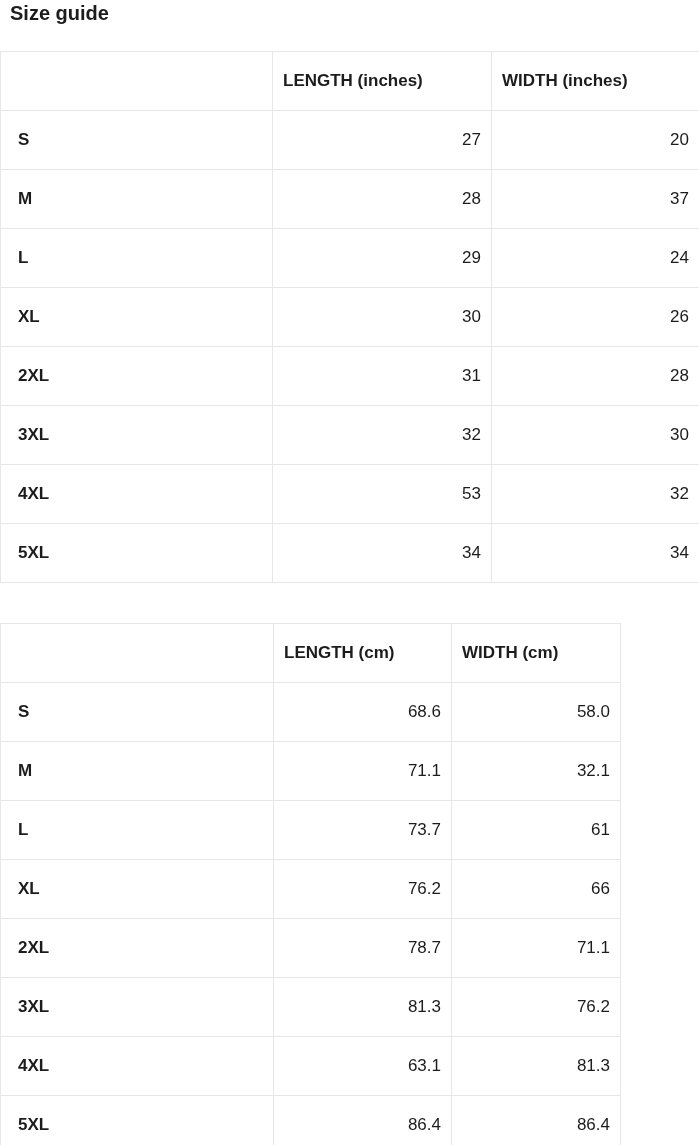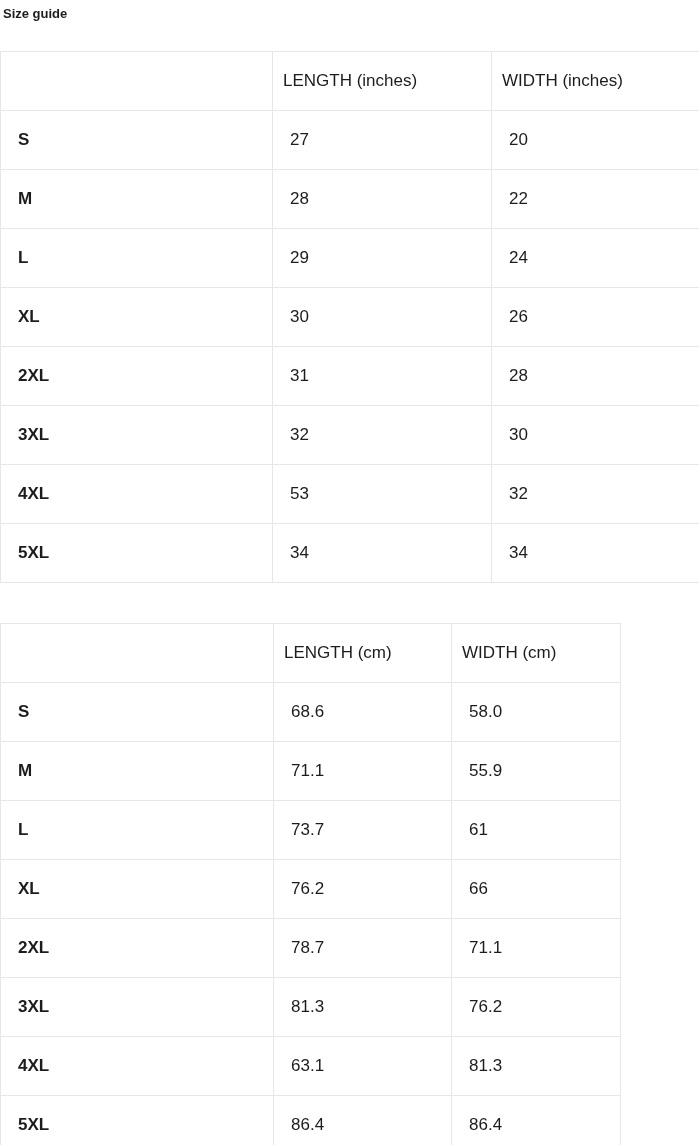--- a/index.html
+++ b/index.html
@@ -8,24 +8,24 @@
     background: #ffffff;
     font-family: "Liberation Sans", "DejaVu Sans", sans-serif;
     color: var(--text, #1c1c1c);
   }
   body {
     width: 699px;
     min-height: 1145px;
     overflow: hidden;
   }
   .page-title {
-    font-size: 13px;
+    font-size: 20px;
     font-weight: bold;
     line-height: 23px;
-    margin: 2px 0 0 3px;
+    margin: 2px 0 0 10px;
     color: var(--text, #1c1c1c);
   }
   table.size-table {
     border-collapse: collapse;
     table-layout: fixed;
     background: var(--background, #ffffff);
   }
   table.t-inches {
     width: 699px;
     margin-top: 26px;
@@ -40,28 +40,29 @@
     height: 58px;
     padding: 0 10px 0 17px;
     font-size: 17px;
     text-align: left;
     vertical-align: middle;
     box-sizing: content-box;
     white-space: nowrap;
     overflow: hidden;
   }
   .size-table thead th {
-    font-weight: normal;
+    font-weight: bold;
     padding-left: 10px;
   }
   .size-table tbody th {
     font-weight: bold;
   }
   .size-table tbody td {
     font-weight: normal;
+    text-align: right;
   }
   
   .t-inches col.col-size   { width: 272px; }
   .t-inches col.col-length { width: 219px; }
   .t-inches col.col-width  { width: 208px; }
   
   .t-cm col.col-size   { width: 273px; }
   .t-cm col.col-length { width: 178px; }
   .t-cm col.col-width  { width: 169px; }
 </style>
@@ -85,21 +86,21 @@
   </thead>
   <tbody>
       <tr>
         <th>S</th>
         <td>27</td>
         <td>20</td>
       </tr>
       <tr>
         <th>M</th>
         <td>28</td>
-        <td>22</td>
+        <td>37</td>
       </tr>
       <tr>
         <th>L</th>
         <td>29</td>
         <td>24</td>
       </tr>
       <tr>
         <th>XL</th>
         <td>30</td>
         <td>26</td>
@@ -142,21 +143,21 @@
   </thead>
   <tbody>
       <tr>
         <th>S</th>
         <td>68.6</td>
         <td>58.0</td>
       </tr>
       <tr>
         <th>M</th>
         <td>71.1</td>
-        <td>55.9</td>
+        <td>32.1</td>
       </tr>
       <tr>
         <th>L</th>
         <td>73.7</td>
         <td>61</td>
       </tr>
       <tr>
         <th>XL</th>
         <td>76.2</td>
         <td>66</td>

